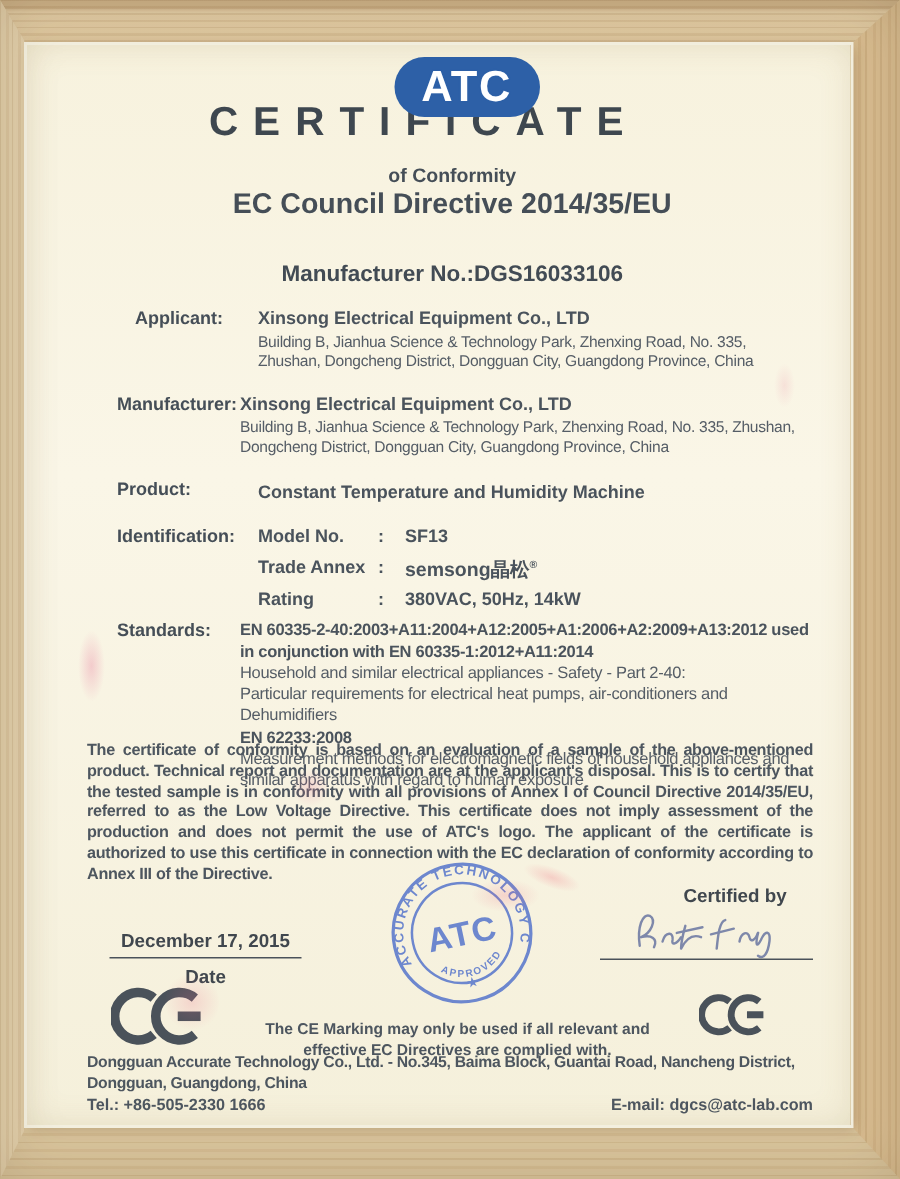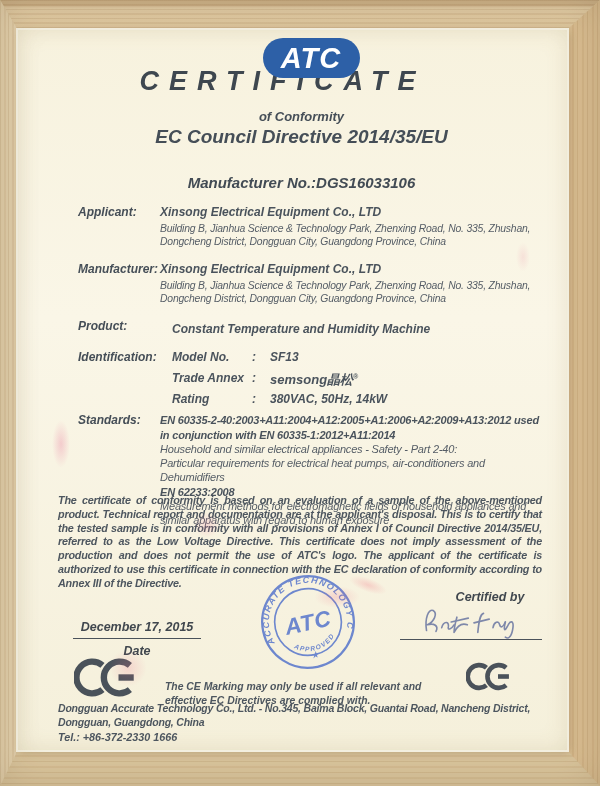--- a/index.html
+++ b/index.html
@@ -19,40 +19,40 @@
     background:#d8bc90;
     background-image:repeating-linear-gradient(to right,rgba(120,80,30,.12) 0 1px,transparent 1px 5px,rgba(150,105,55,.11) 5px 7px,transparent 7px 10px);
     clip-path:polygon(0 30px,100% 0,100% 100%,0 calc(100% - 36px));}
   .bar.bottom{left:0;bottom:0;right:0;height:36px;
     background:linear-gradient(90deg,#dcb687 0 30%,#dcae7c 60%,#d9a873);
     background-image:repeating-linear-gradient(to bottom,rgba(130,85,30,.12) 0 1px,transparent 1px 5px,rgba(160,110,55,.10) 5px 7px,transparent 7px 11px);
     clip-path:polygon(18px 0,calc(100% - 33px) 0,100% 100%,0 100%);}
   .paper{position:absolute;left:18px;top:30px;right:33px;bottom:36px;z-index:2;
     background:linear-gradient(180deg,#f7f2de,#faf6e7 40%,#f5f0db);
     box-shadow:0 0 0 2px #f4f0e0, inset 0 0 22px rgba(150,120,60,.14), 2px 2px 8px rgba(90,60,20,.28);
-    color:#4d565f;font-style:italic;}
+    color:#4d565f;}
   .vignette{position:absolute;inset:0;z-index:3;pointer-events:none;box-shadow:inset 0 0 40px rgba(80,55,20,.18);}
   .atc-pill{position:absolute;left:50%;top:8px;margin-left:-30px;width:97px;height:40px;border-radius:21px;
     background:#2d60a7;color:#fff;font-weight:bold;font-size:29px;line-height:40px;letter-spacing:1px;text-align:center;z-index:5;
     text-shadow:0 0 1px #2d60a7;}
   .cert-title{position:absolute;left:0;right:20px;top:36px;z-index:4;text-align:center;
     font-size:27px;font-weight:bold;letter-spacing:10px;color:#3e474f;}
   .sub1{position:absolute;left:0;right:0;top:79px;text-align:center;font-size:13px;font-weight:bold;color:#454e57;padding-left:18px;}
   .sub2{position:absolute;left:0;right:0;top:96px;text-align:center;font-size:19px;font-weight:bold;color:#454e57;padding-left:18px;}
   .sub3{position:absolute;left:0;right:0;top:114px;text-align:center;font-size:14px;font-weight:bold;color:#454e57;padding-left:18px;}
   .regno{position:absolute;left:0;right:0;top:144px;text-align:center;font-size:15px;font-weight:bold;color:#424b54;padding-left:18px;}
 
   
   .fields{position:absolute;left:60px;right:26px;top:175px;}
   .row{display:flex;align-items:flex-start;}
   .lbl{width:82px;flex:none;font-size:12px;font-weight:bold;color:#454e57;}
   .val{flex:1;min-width:0;}
   .name{font-size:12px;font-weight:bold;color:#4a535c;}
   .addr{font-size:10.4px;letter-spacing:-.2px;line-height:1.28;margin-top:3px;color:#555d66;}
-  .m-app{margin-bottom:13px;} .m-man{margin-bottom:14px;} .m-prod{margin-bottom:13px;}
+  .m-app{margin-bottom:13px;margin-left:12px;} .m-man{margin-bottom:14px;} .m-prod{margin-bottom:13px;}
   .prodval{font-size:12px;font-weight:bold;color:#4a535c;margin-left:12px;}
   .id-row{display:flex;height:21px;align-items:flex-start;font-size:12px;font-weight:bold;color:#4a535c;margin-left:12px;}
   .id-row .k{width:80px;flex:none;}
   .id-row .c{width:18px;flex:none;}
   .tradelogo{font-weight:800;font-size:13px;letter-spacing:0;}
   .regmark{vertical-align:super;font-size:7px;}
   .std-line{font-size:11px;letter-spacing:-.2px;line-height:1.3;color:#555d66;}
   .std-line.b{font-weight:bold;color:#4a535c;}
   .declaration{position:absolute;left:40px;width:484px;top:464px;margin:0;
     font-size:10.8px;font-weight:bold;letter-spacing:-.2px;line-height:13.8px;text-align:justify;color:#4d565f;}
@@ -61,21 +61,21 @@
   .abs{position:absolute;}
   .date-value{left:57px;top:590px;width:124px;text-align:center;font-size:12.5px;font-weight:bold;color:#40474e;}
   .date-rule{left:55px;top:608px;width:128px;border-top:1.6px solid #4a525a;}
   .date-label{left:57px;top:614px;width:124px;text-align:center;font-size:12.5px;font-weight:bold;color:#40474e;}
   .certified-label{left:412px;top:560px;width:120px;text-align:center;font-size:12.5px;font-weight:bold;color:#40474e;}
   .signature{left:396px;top:572px;width:120px;height:38px;}
   .sig-rule{left:382px;top:609px;width:142px;border-top:1.3px solid #4a525a;}
   .stamp{left:240px;top:542px;width:100px;height:100px;transform:rotate(-12deg);opacity:.88;}
   .ce-left{left:56px;top:625px;width:64px;height:45px;}
   .ce-right{left:448px;top:630px;width:46px;height:33px;}
-  .ce-note{left:147px;top:650px;width:280px;text-align:left;font-size:10.4px;font-weight:bold;line-height:1.3;color:#4d565f;}
+  .ce-note{left:147px;top:650px;width:280px;text-align:center;font-size:10.4px;font-weight:bold;line-height:1.3;color:#4d565f;}
   .company{left:40px;top:672px;width:484px;font-size:10.5px;letter-spacing:-.2px;font-weight:bold;line-height:1.32;color:#4d565f;}
   .contact{left:40px;top:701px;width:484px;display:flex;font-size:10.8px;font-weight:bold;color:#4d565f;}
   .contact .t{flex:1;text-align:left;} .contact .f{flex:1;text-align:center;} .contact .e{flex:1;text-align:right;}
 
   
   .sm{position:absolute;pointer-events:none;border-radius:50%;}
   .sm1{left:34px;top:390px;width:18px;height:48px;background:radial-gradient(ellipse at center,rgba(230,110,150,.30),transparent 70%);}
   .sm2{left:176px;top:482px;width:26px;height:26px;background:radial-gradient(circle,rgba(230,110,150,.22),transparent 70%);}
   .sm3{left:92px;top:618px;width:36px;height:40px;background:radial-gradient(circle,rgba(235,110,140,.22),transparent 70%);}
   .sm4{left:296px;top:556px;width:46px;height:22px;background:radial-gradient(ellipse,rgba(235,90,120,.20),transparent 70%);}
@@ -206,21 +206,22 @@
       <g fill="none" stroke="#4a525a" stroke-width="10.5">
         <path d="M46.7,15.1 A26,26 0 1 0 46.7,54.9"></path>
         <path d="M91.7,15.1 A26,26 0 1 0 91.7,54.9"></path>
         <path d="M73,35 H98"></path>
       </g>
     </svg>
 
     <div class="abs ce-note">The CE Marking may only be used if all relevant and effective EC Directives are complied with.</div>
     <div class="abs company">Dongguan Accurate Technology Co., Ltd. - No.345, Baima Block, Guantai Road, Nancheng District, Dongguan, Guangdong, China</div>
     <div class="abs contact">
-      <span class="t">Tel.: +86-372-2330 1666</span>
+      <span class="t">Tel.: +86-505-2330 1666</span>
+      <span class="e">E-mail: dgcs@atc-lab.com</span>
     </div>
 
     <div class="sm sm1"></div>
     <div class="sm sm2"></div>
     <div class="sm sm3"></div>
     <div class="sm sm4"></div>
     <div class="sm sm5"></div>
     <div class="sm sm6"></div>
   </div>
 

